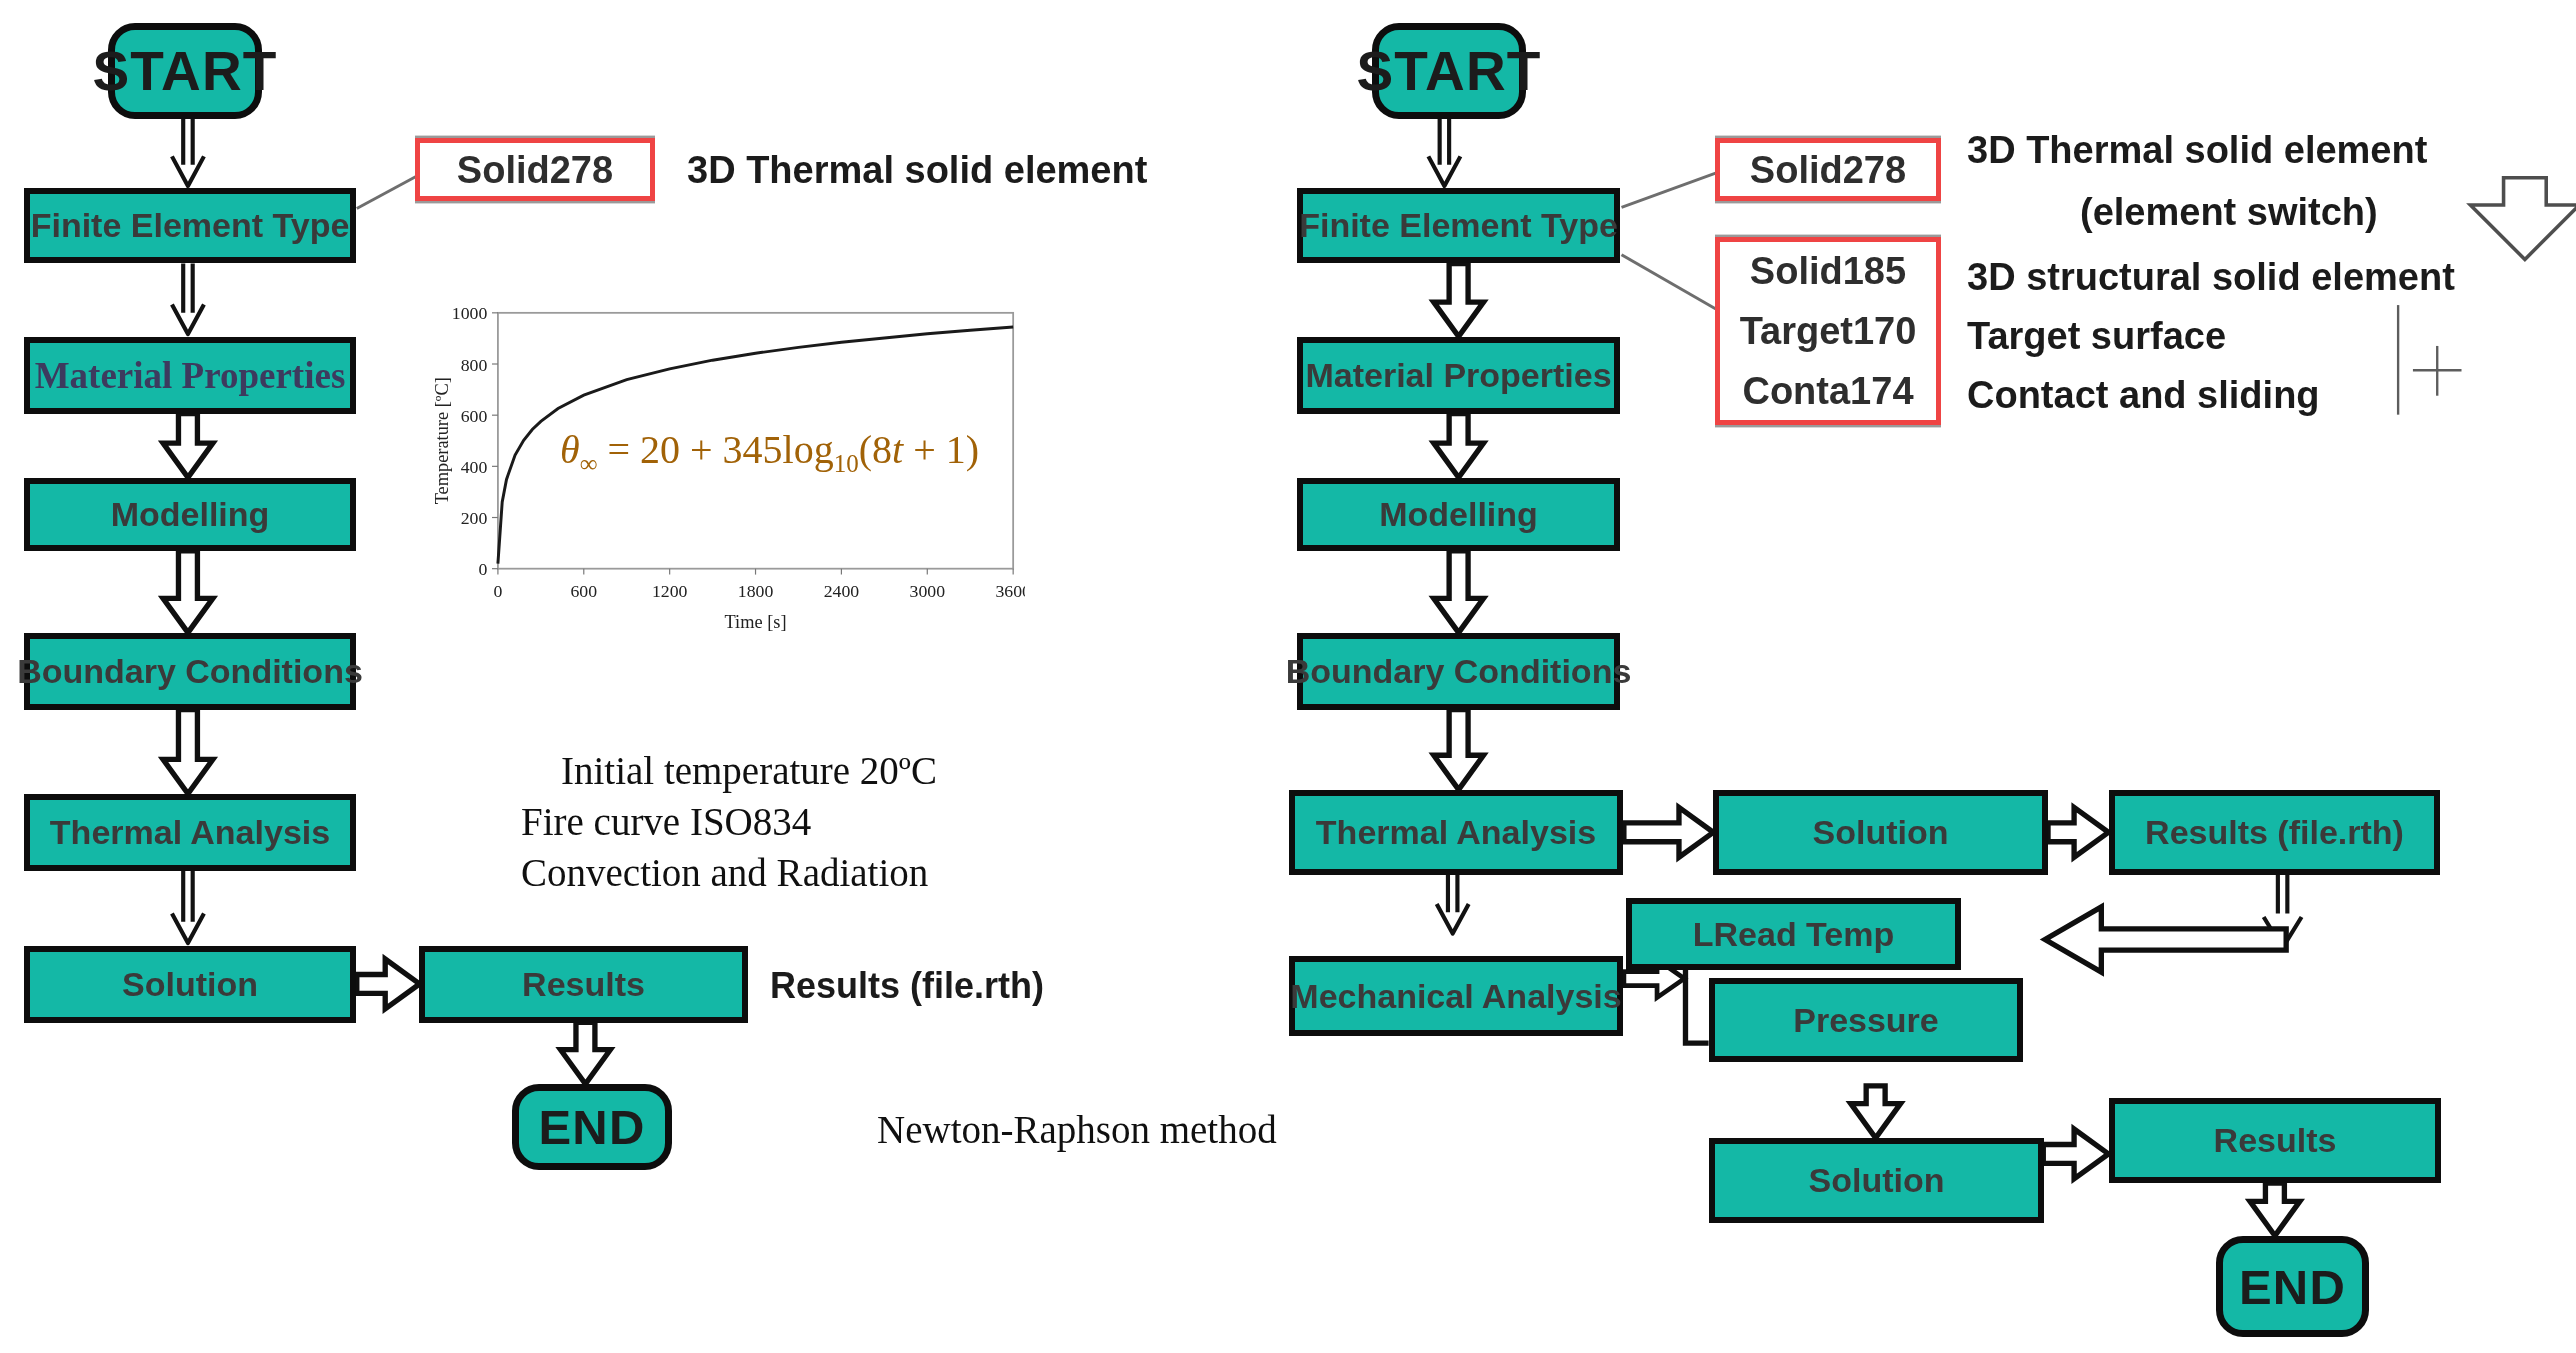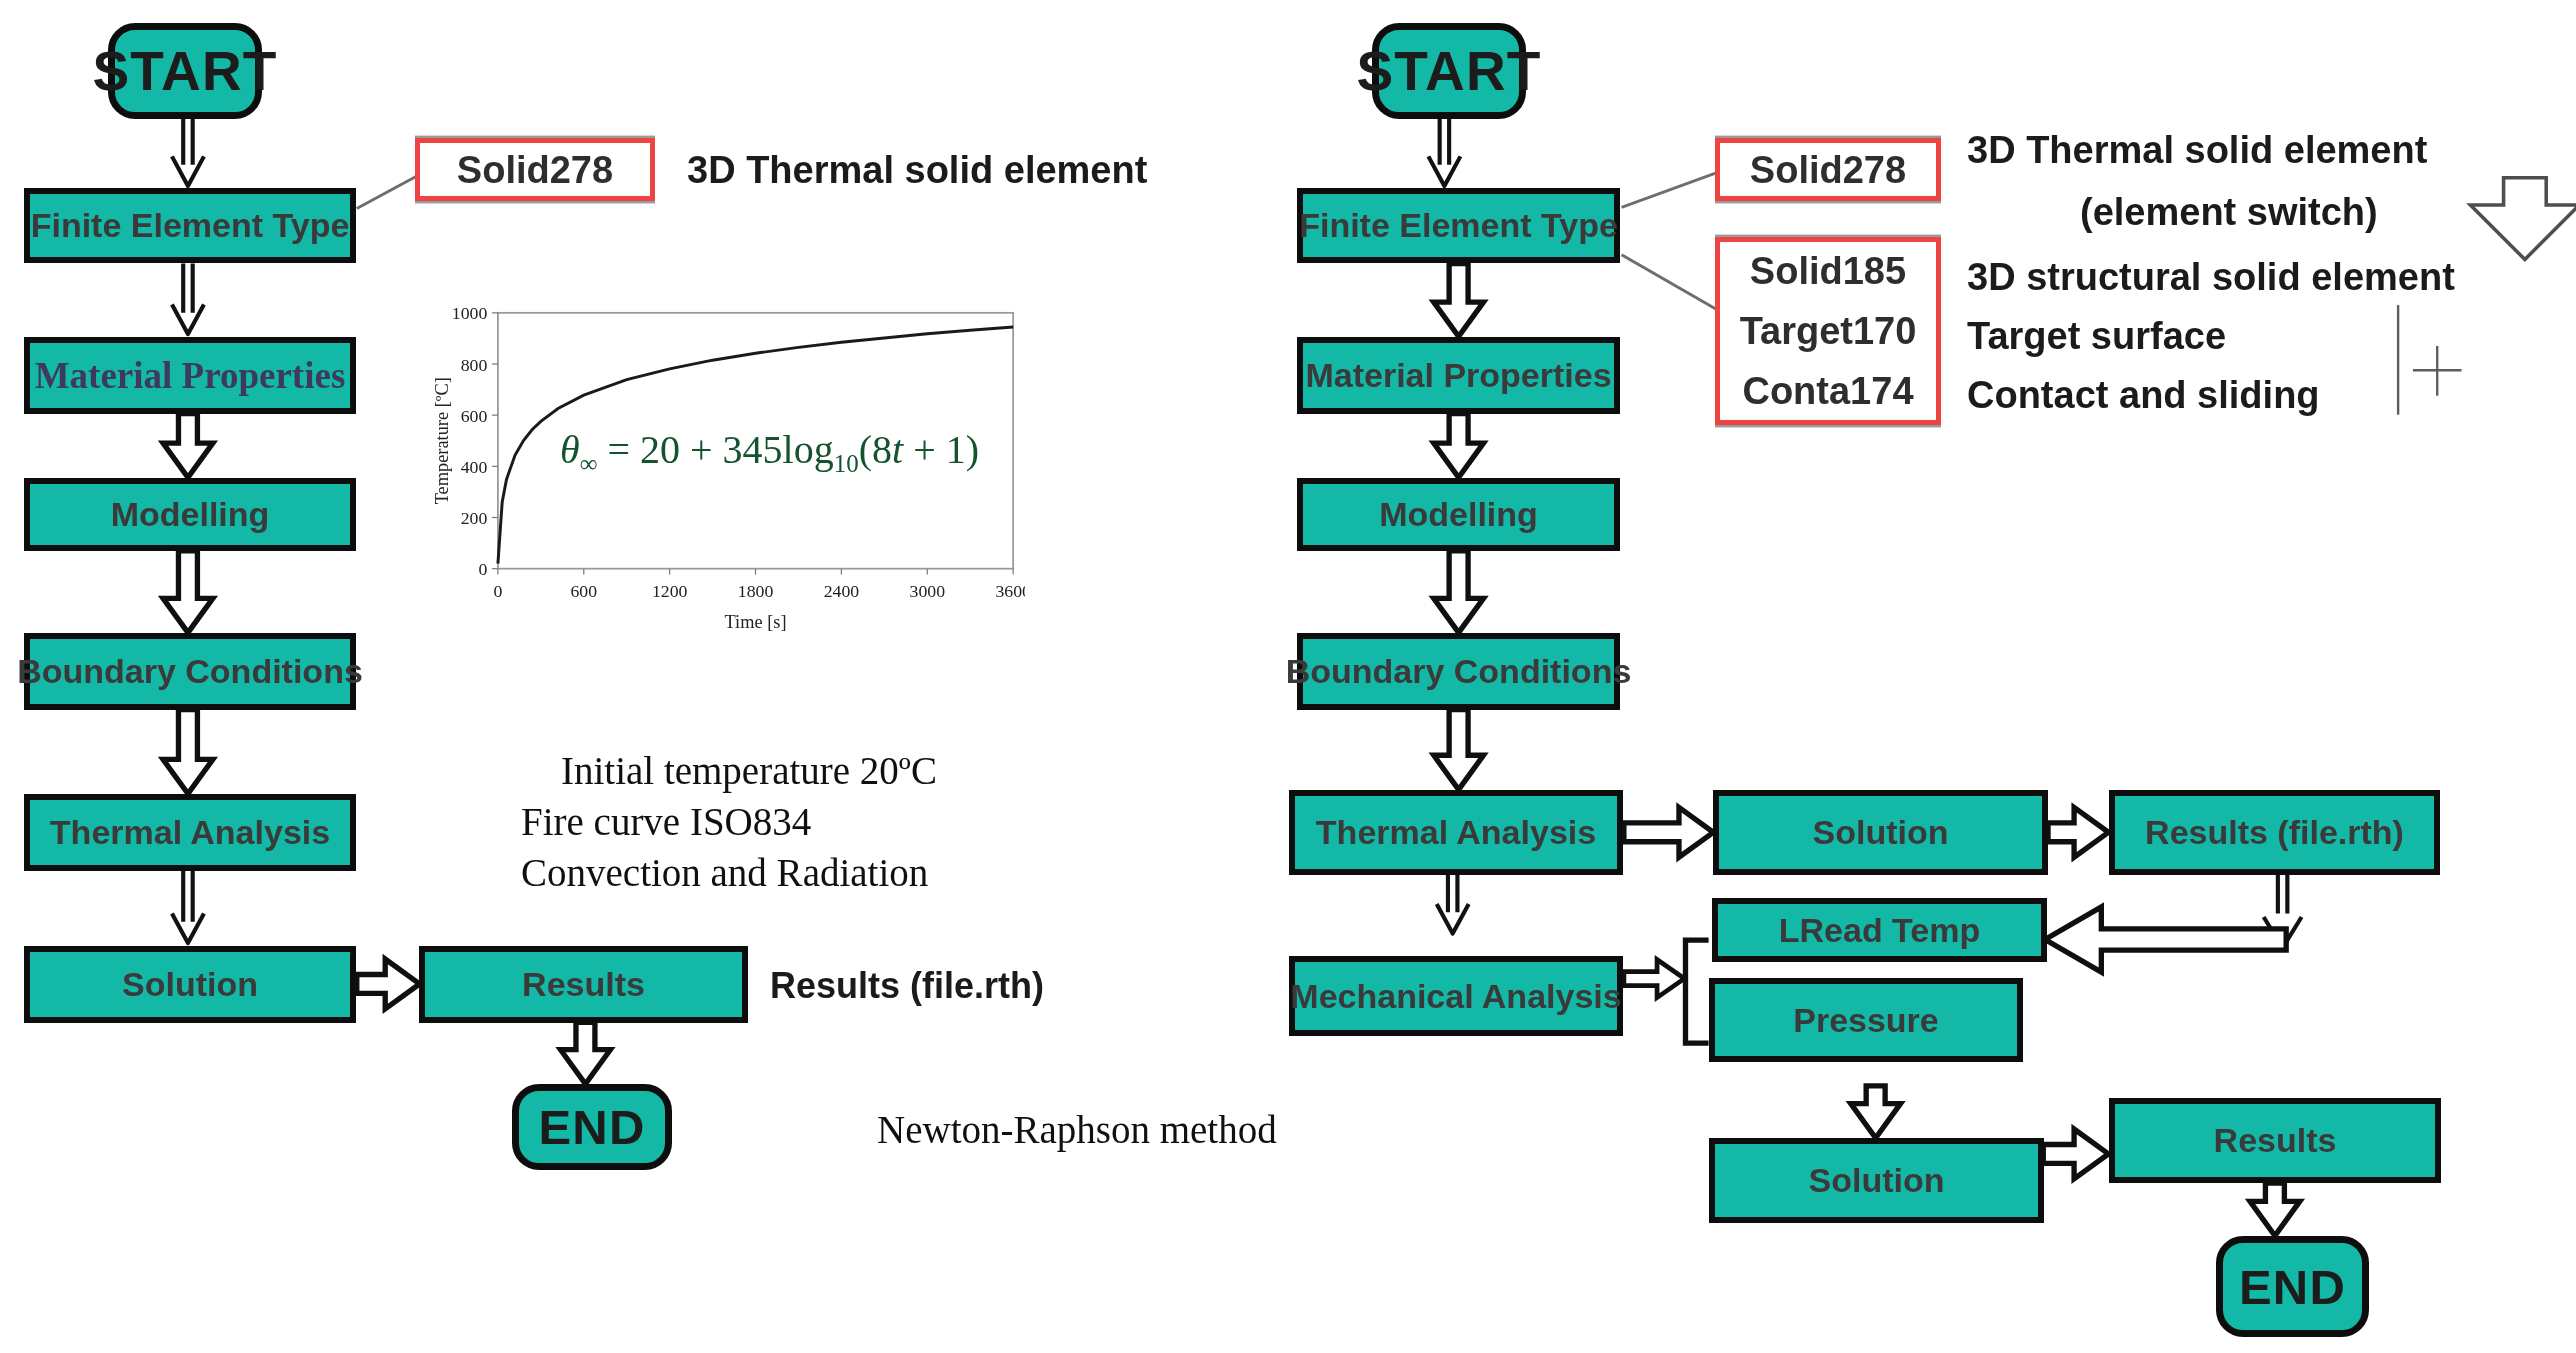--- a/index.html
+++ b/index.html
@@ -34,21 +34,21 @@
   line.thick{stroke:#0f0f0f;stroke-width:9;}
   path.bracket{fill:none;stroke:#0f0f0f;stroke-width:9;}
   line.mark{stroke:#5d5d5d;stroke-width:4;}
 
   
   #chart{position:absolute;left:415px;top:293px;width:610px;height:350px;}
   #chart svg{position:absolute;left:0;top:0;width:610px;height:350px;}
   text.tick{font-family:"Liberation Serif",serif;font-size:30px;fill:#222;}
   text.axis{font-family:"Liberation Serif",serif;font-size:31px;fill:#222;}
   .formula{position:absolute;left:145px;top:133px;font-family:"Liberation Serif",serif;
-           font-size:40px;color:#14532d;white-space:nowrap;}
+           font-size:40px;color:#a16207;white-space:nowrap;}
   .formula .it{font-style:italic;}
   .formula sub{font-size:25px;}
 </style>
 </head>
 <body>
 
 <div id="canvas">
 
   <svg class="layer" viewBox="0 0 4348 2284" width="2576" height="1353">
 
@@ -199,21 +199,21 @@
   </div>
   <div class="node" style="left:1713px;top:790px;width:335px;height:85px;">
     <span>Solution</span>
   </div>
   <div class="node" style="left:2109px;top:790px;width:331px;height:85px;">
     <span>Results (file.rth)</span>
   </div>
   <div class="node" style="left:1289px;top:956px;width:334px;height:80px;">
     <span>Mechanical Analysis</span>
   </div>
-  <div class="node" style="left:1712px;top:898px;width:335px;height:64px;justify-content:center;">
+  <div class="node" style="left:1626px;top:898px;width:335px;height:72px;justify-content:center;">
     <span>LRead Temp</span>
   </div>
   <div class="node" style="left:1709px;top:978px;width:314px;height:84px;">
     <span>Pressure</span>
   </div>
   <div class="node" style="left:1709px;top:1138px;width:335px;height:85px;">
     <span>Solution</span>
   </div>
   <div class="node" style="left:2109px;top:1098px;width:332px;height:85px;">
     <span>Results</span>

